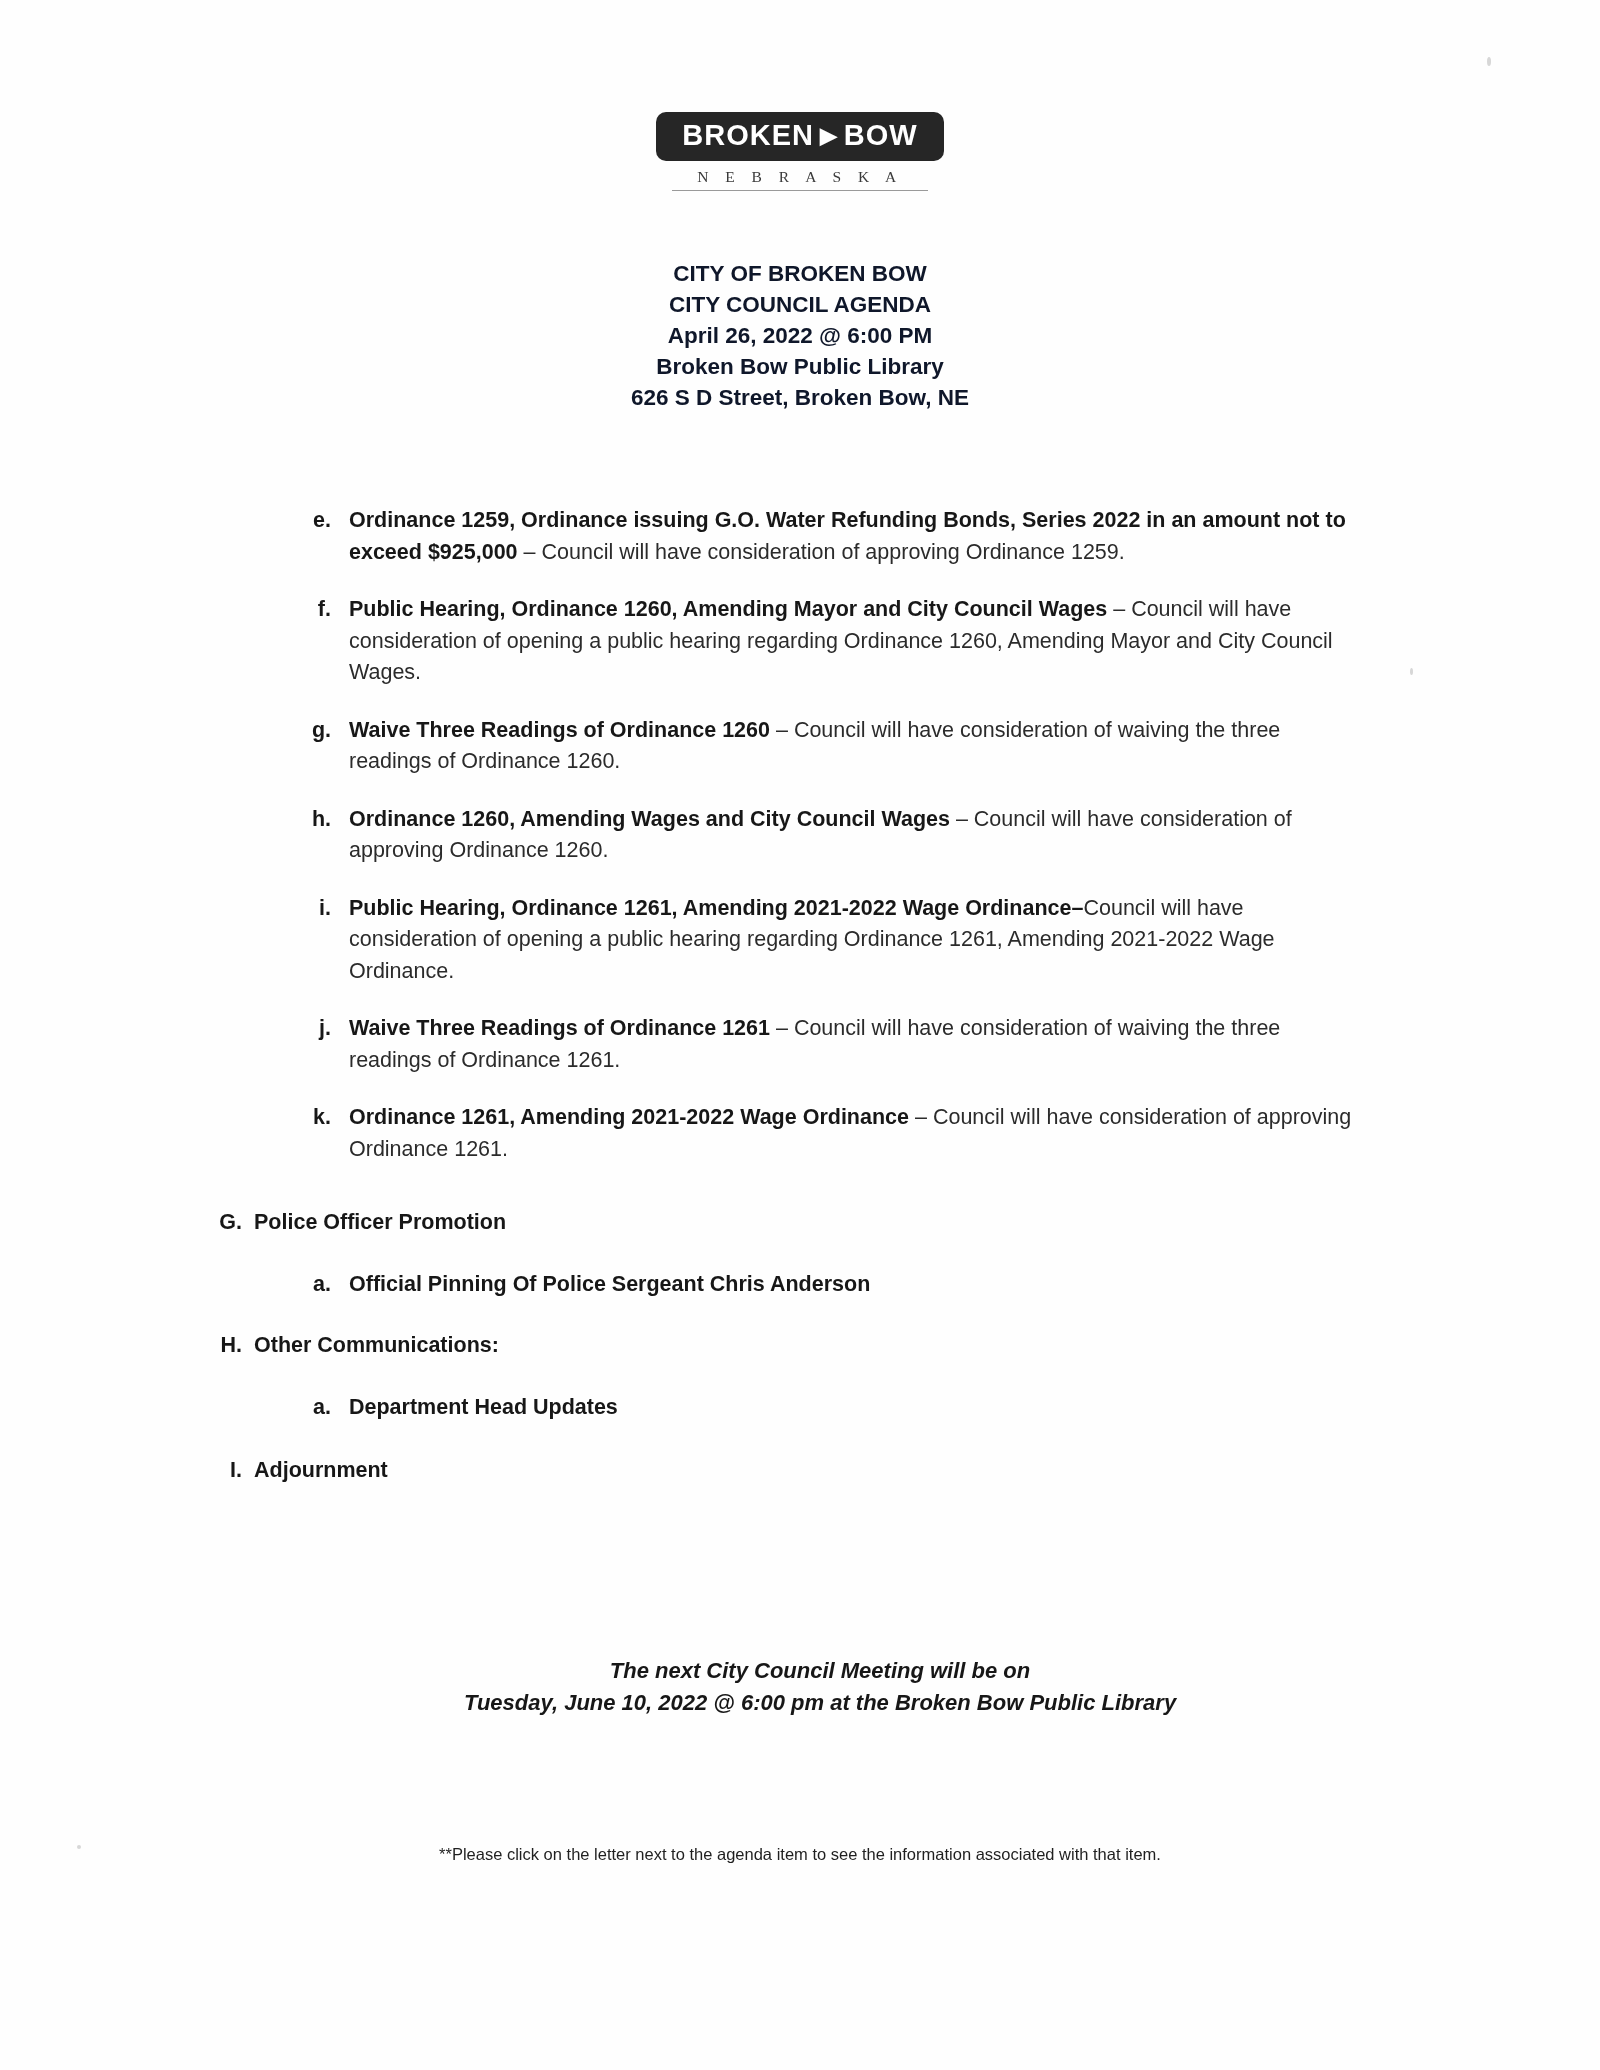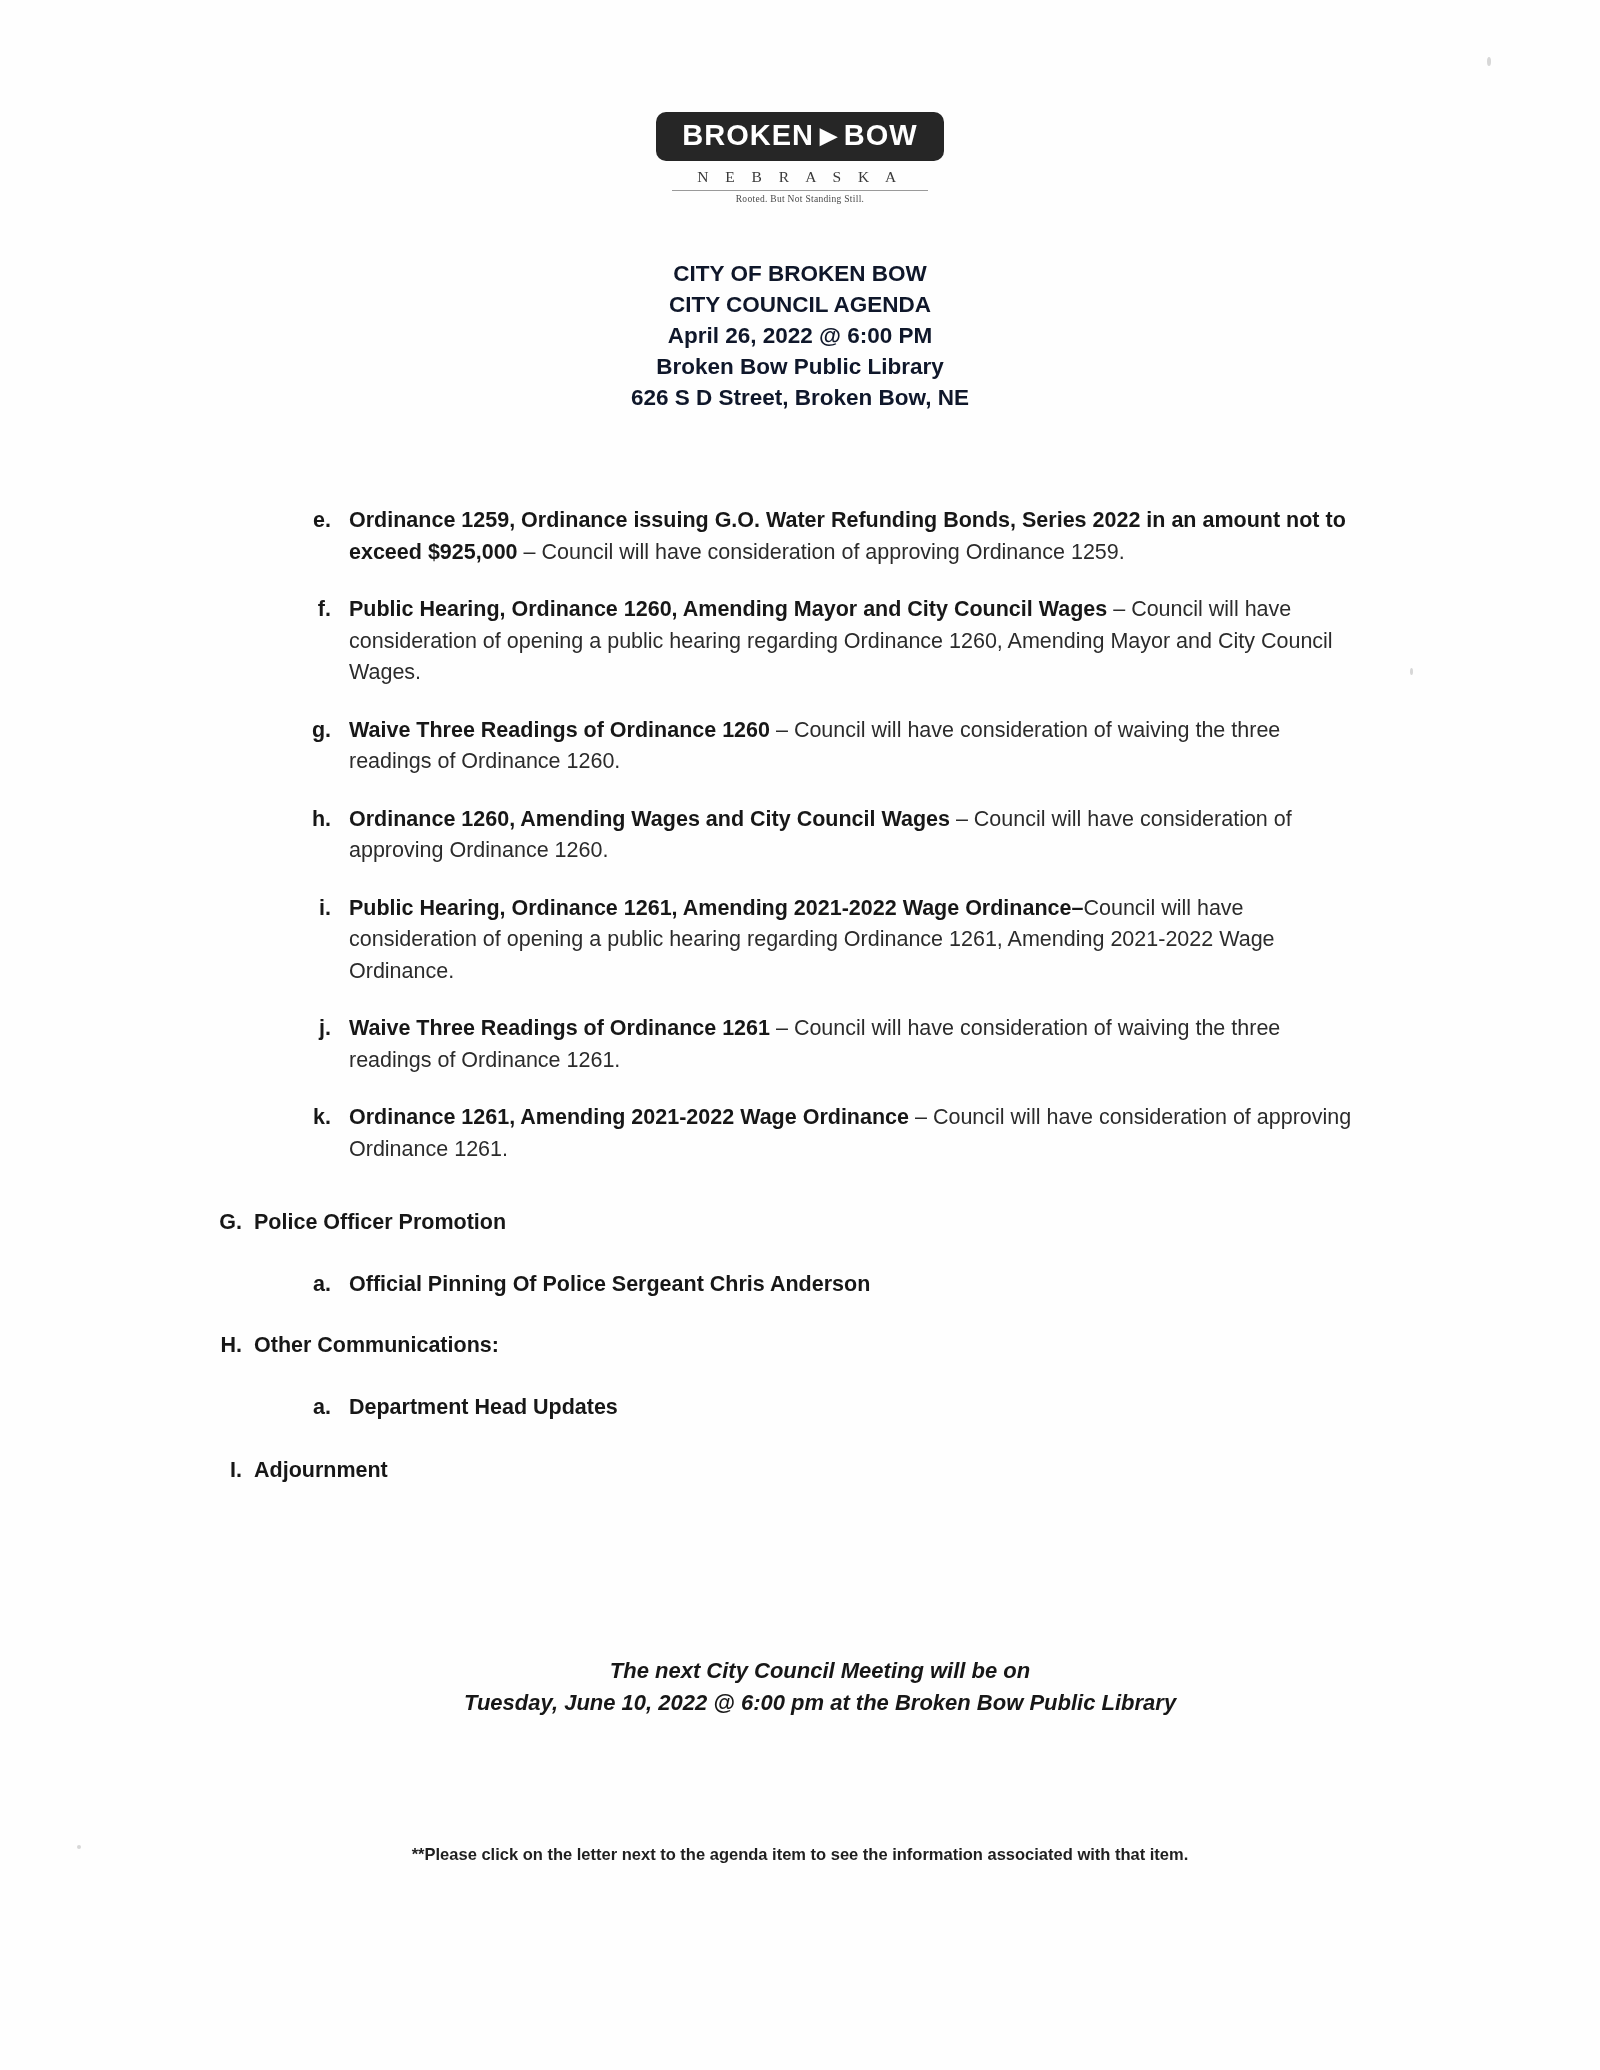--- a/index.html
+++ b/index.html
@@ -145,21 +145,21 @@
   }
 
   
   .footer-note {
     position: absolute;
     top: 1845px;
     left: 0;
     width: 1600px;
     text-align: center;
     font-size: 16.5px;
-    font-weight: bold;
+    font-weight: normal;
     color: #1f1f1f;
   }
 
   
   .speckle {
     position: absolute;
     background: #d7d7d7;
     border-radius: 50%;
   }
 </style>
@@ -171,21 +171,20 @@
   <div class="speckle" style="left:1487px; top:57px; width:4px; height:9px;"></div>
   <div class="speckle" style="left:1410px; top:668px; width:3px; height:7px;"></div>
   <div class="speckle" style="left:77px; top:1845px; width:4px; height:4px;"></div>
 
   <div class="logo-block">
     <div class="logo-bar">
       <span>BROKEN</span><span class="arrow">▶</span><span>BOW</span>
     </div>
     <div class="logo-sub">N E B R A S K A</div>
     <div class="logo-rule"></div>
-    <div class="logo-tag">Rooted.  But Not Standing Still.</div>
   </div>
 
   <div class="title-block">
     <div>CITY OF BROKEN BOW</div>
     <div>CITY COUNCIL AGENDA</div>
     <div>April 26, 2022 @ 6:00 PM</div>
     <div>Broken Bow Public Library</div>
     <div>626 S D Street, Broken Bow, NE</div>
   </div>
 

